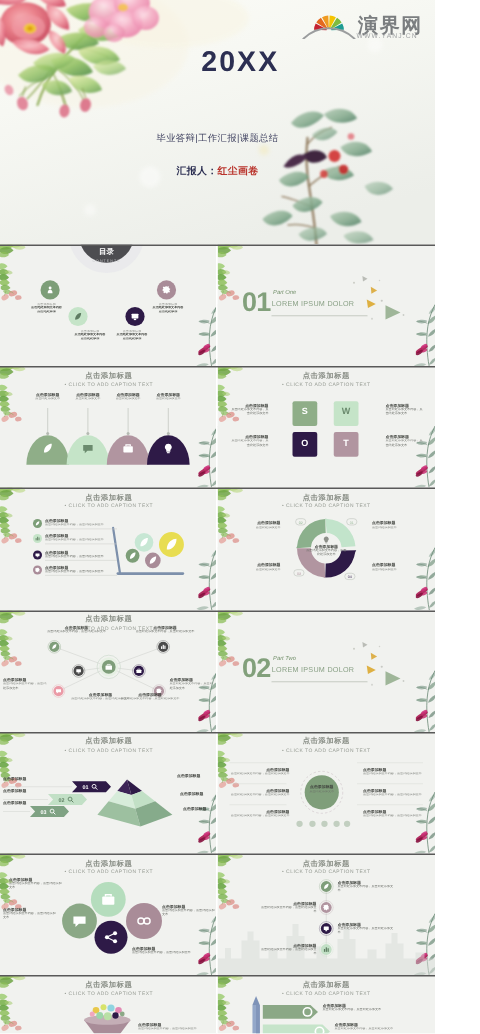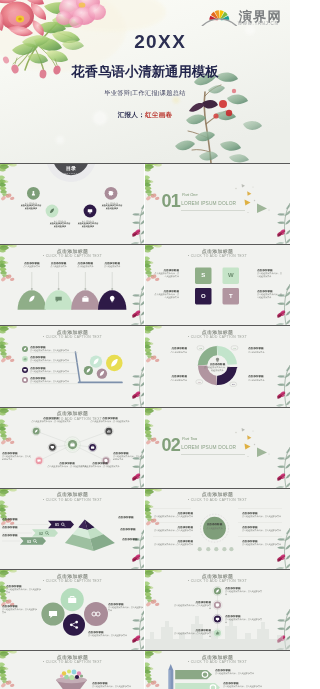--- a/index.html
+++ b/index.html
@@ -183,21 +183,20 @@
         <path d="M205 105 C199 111 192 113 189 111 C194 103 201 101 205 105Z" fill="#4d2f4b"></path>
       </g>
 
       <circle cx="100" cy="118" r="7" fill="#ffffff" opacity=".45" filter="url(#soft2)"></circle>
       <circle cx="250" cy="30" r="5" fill="#ffffff" opacity=".4" filter="url(#soft2)"></circle>
       <circle cx="176" cy="100" r="3.5" fill="#f3e9b8" opacity=".5" filter="url(#soft2)"></circle>
       <circle cx="60" cy="140" r="4" fill="#ffffff" opacity=".4" filter="url(#soft2)"></circle>
     </svg>
 
     <div class="year">20XX</div>
-    <div class="maintitle">花香鸟语小清新通用模板</div>
     <div class="subtitle">毕业答辩|工作汇报|课题总结</div>
     <div class="presenter"><span>汇报人：</span><span class="nm">红尘画卷</span></div>
 
     <svg class="logo" viewBox="0 0 88 24">
       <g>
         <g transform="translate(21.3,18.3)">
           <path d="M-9.99 -0.44 A10.0 10.0 0 0 1 -8.87 -4.62 L-1.42 -0.74 A1.6 1.6 0 0 0 -1.60 -0.07Z" fill="#c42231"></path>
           <path d="M-8.43 -5.37 A10.0 10.0 0 0 1 -5.37 -8.43 L-0.86 -1.35 A1.6 1.6 0 0 0 -1.35 -0.86Z" fill="#e4691f"></path>
           <path d="M-4.62 -8.87 A10.0 10.0 0 0 1 -0.44 -9.99 L-0.07 -1.60 A1.6 1.6 0 0 0 -0.74 -1.42Z" fill="#ef9a22"></path>
           <path d="M0.44 -9.99 A10.0 10.0 0 0 1 4.62 -8.87 L0.74 -1.42 A1.6 1.6 0 0 0 0.07 -1.60Z" fill="#f5c400"></path>

